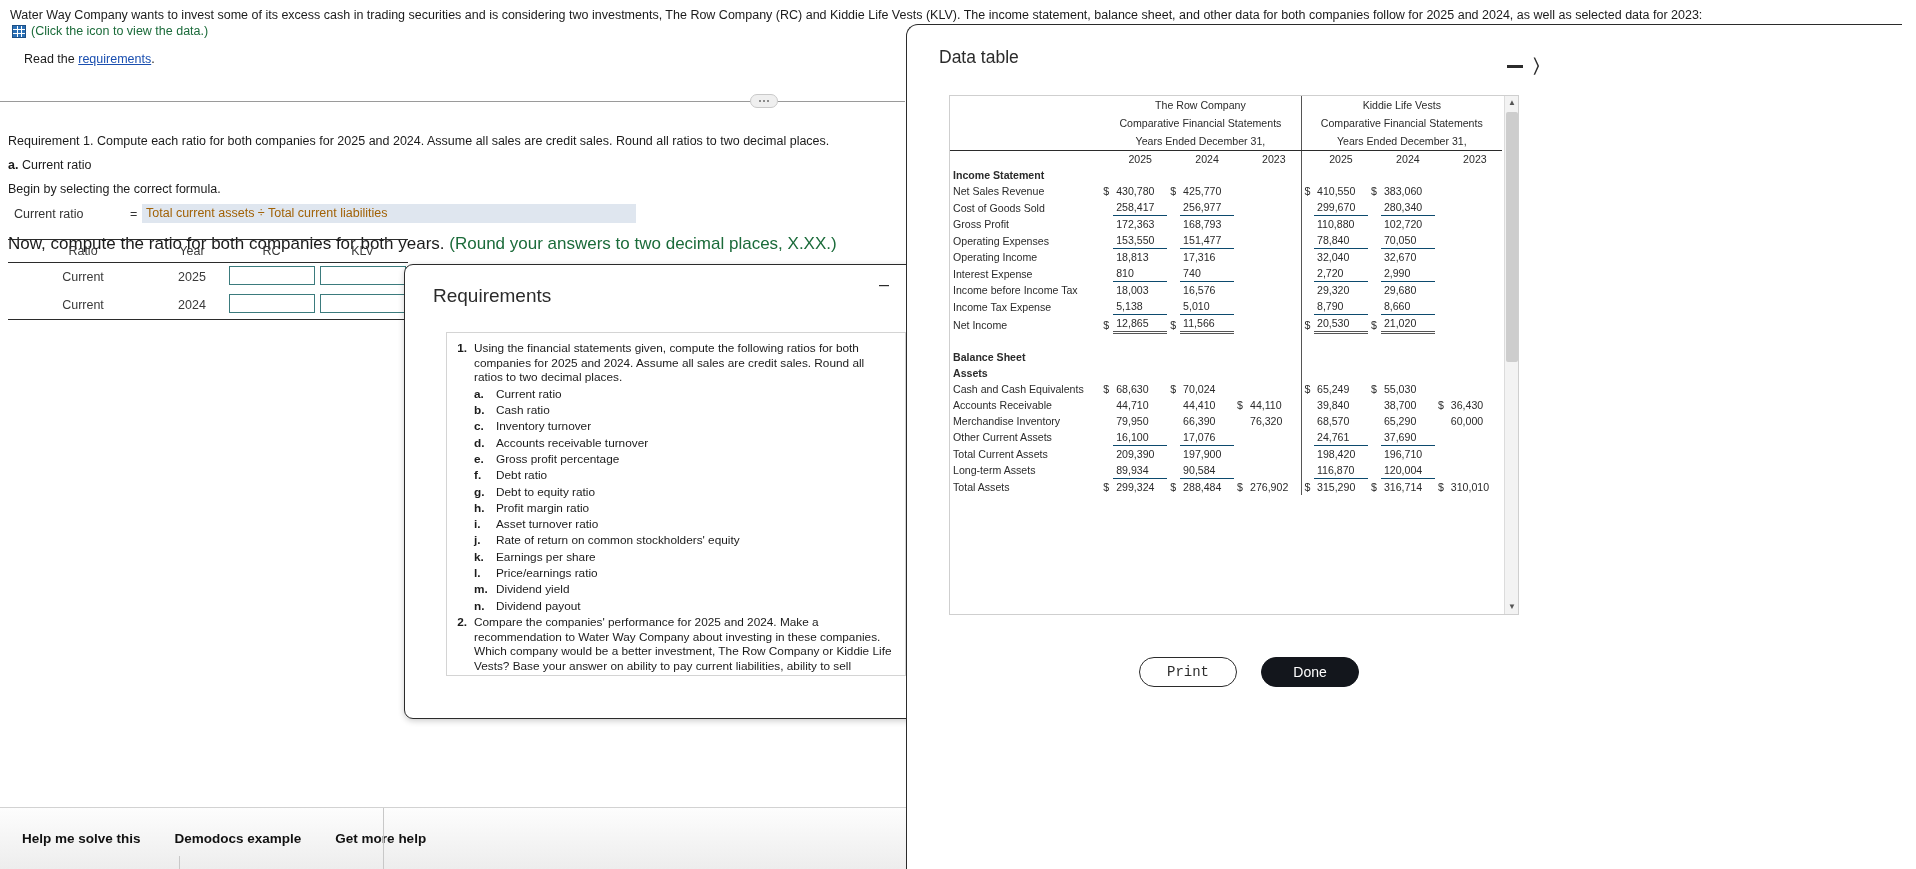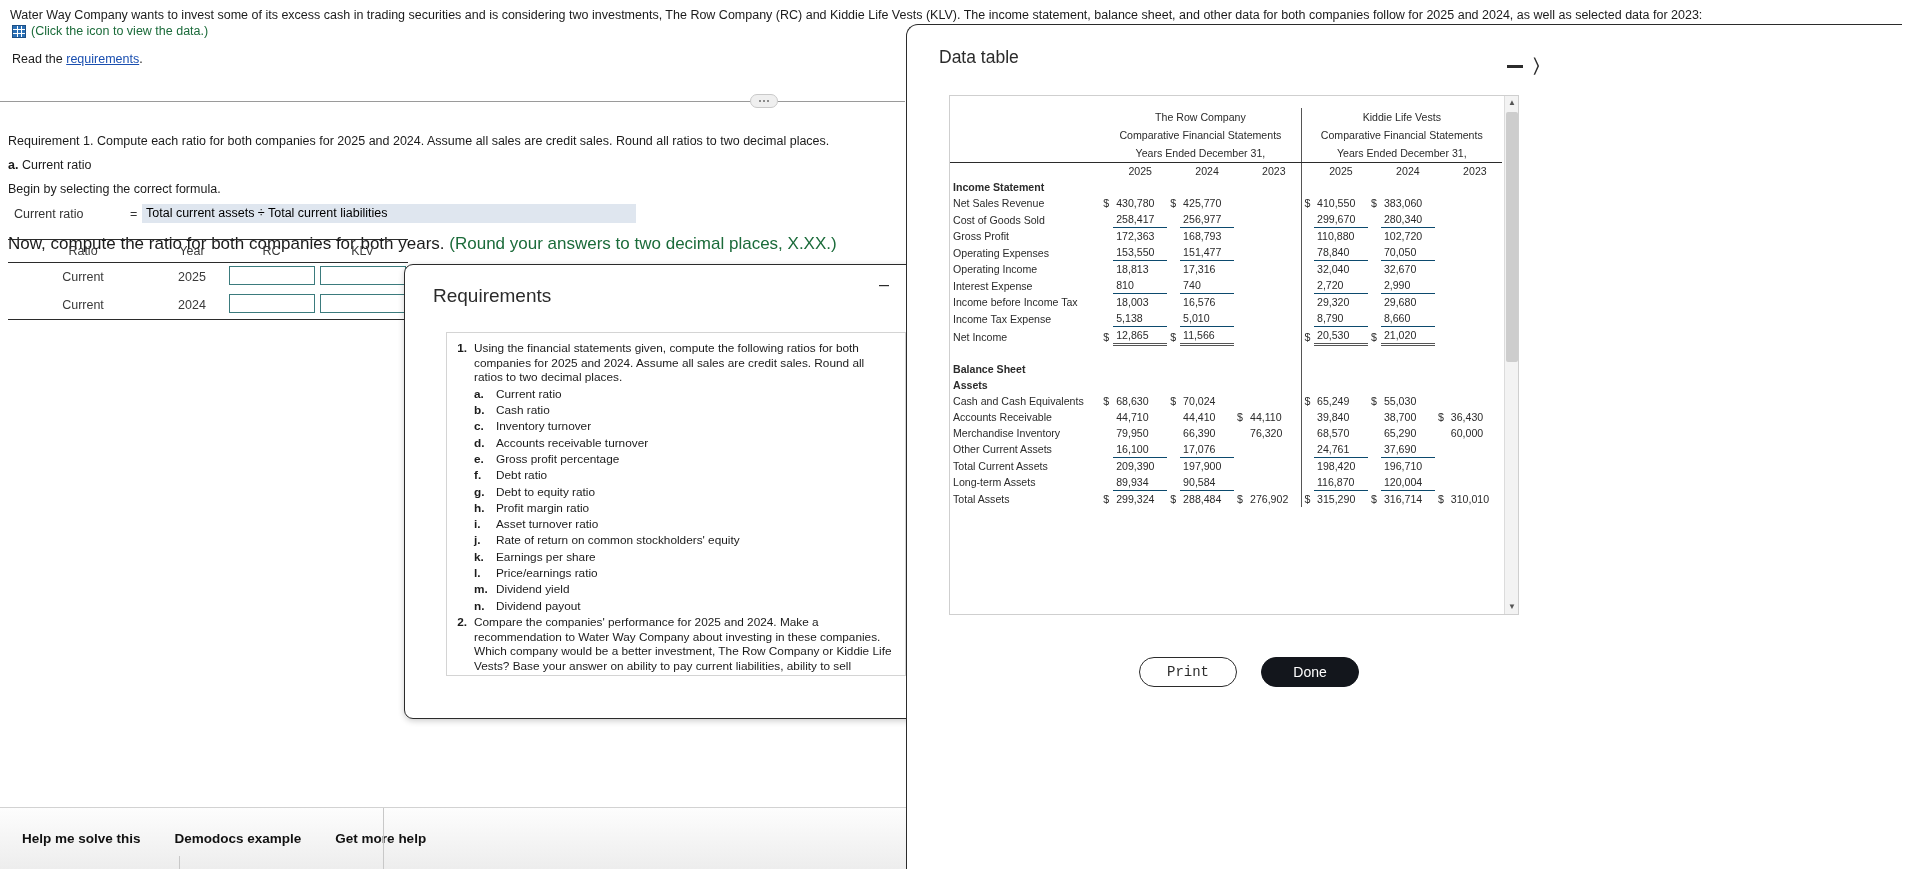--- a/index.html
+++ b/index.html
@@ -35,21 +35,21 @@
   }
   .grid-icon::before {
     content: ""; position: absolute; left: 0; top: 3px; right: 0; height: 1px;
     background: #fff; box-shadow: 0 4px 0 #fff;
   }
   .grid-icon::after {
     content: ""; position: absolute; top: 0; bottom: 0; left: 4px; width: 1px;
     background: #fff; box-shadow: 4px 0 0 #fff;
   }
   .read-req {
-    position: absolute; left: 12px; top: 52px; font-size: 12.5px;
+    position: absolute; left: 24px; top: 52px; font-size: 12.5px;
   }
   .read-req a { color: #1a4fb0; text-decoration: underline; cursor: pointer; }
 
   .hr-split {
     position: absolute; left: 0; top: 101px; width: 905px;
     height: 1px; background: #9a9a9a;
   }
   .drag-dots {
     position: absolute; left: 750px; top: 94px; width: 28px; height: 14px;
     border-radius: 7px; background: #efefef; border: 1px solid #c9c9c9;
@@ -62,21 +62,21 @@
   .req1 b { font-weight: normal; }
   .part-a { position: absolute; left: 8px; top: 158px; font-size: 12.5px; }
   .part-a b { font-weight: bold; }
   .begin-line { position: absolute; left: 8px; top: 182px; font-size: 12.5px; }
 
   .formula-row { position: absolute; left: 14px; top: 204px; display: flex; align-items: center; }
   .formula-label { width: 116px; font-size: 12.5px; color: #333; }
   .formula-eq { width: 12px; font-size: 12.5px; color: #333; }
   .formula-box {
     width: 494px; height: 19px; background: #dfe6ef;
-    font-size: 12.5px; color: #000000; padding: 1px 4px; line-height: 17px;
+    font-size: 12.5px; color: #a16207; padding: 1px 4px; line-height: 17px;
   }
 
   .now-line { position: absolute; left: 8px; top: 234px; font-size: 17px; }
   .now-green { color: #1b6b3a; }
 
   .ratio-table {
     position: absolute; left: 8px; top: 239px; width: 400px;
     border-collapse: collapse; font-size: 12.5px;
   }
   .ratio-table thead th {
@@ -152,21 +152,21 @@
     cursor: pointer;
   }
   .dp-expand {
     position: absolute; left: 626px; top: 30px; font-size: 20px; color: #2b2b2b;
     cursor: pointer; line-height: 20px;
   }
   .dp-frame {
     position: absolute; left: 42px; top: 70px; width: 570px; height: 520px;
     border: 1px solid #cfcfcf; background: #fff; overflow: hidden;
   }
-  .fin-scroll { position: absolute; left: 0; top: 12px; width: 552px; height: 518px; overflow: hidden; }
+  .fin-scroll { position: absolute; left: 0; top: 0; width: 552px; height: 518px; overflow: hidden; }
   .fin-table {
     border-collapse: collapse; font-size: 10.6px; color: #2b2b2b;
     width: 552px; table-layout: fixed;
   }
   .fin-table td { padding: 2px 3px; vertical-align: bottom; white-space: nowrap; }
   .c-label { width: 128px; }
   .c-d { width: 11px; text-align: left; }
   .c-v  { width: 46px; text-align: right; }
   .co-head {
     text-align: center; font-size: 10.6px; padding: 2px 0; line-height: 14px;

